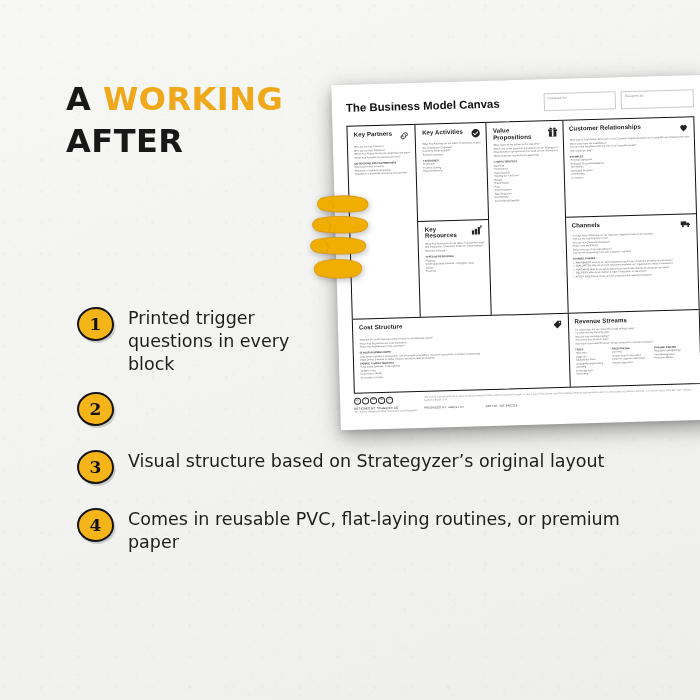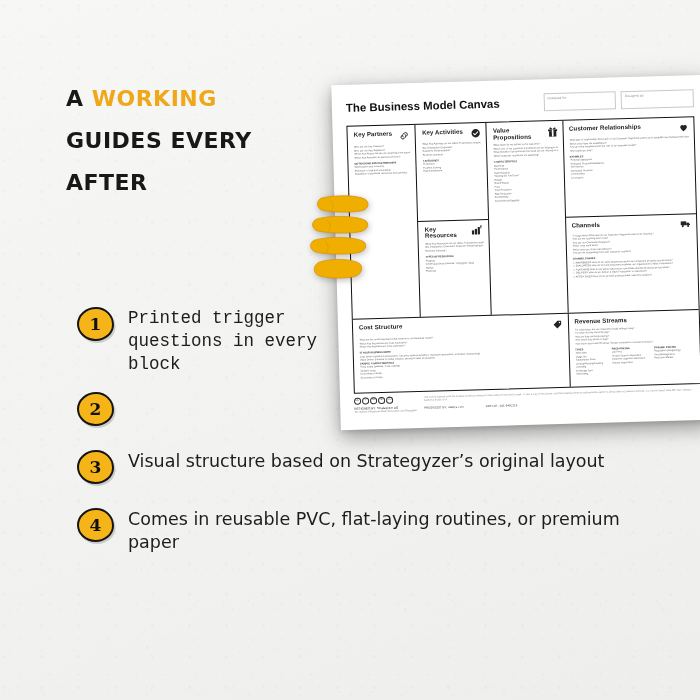--- a/index.html
+++ b/index.html
@@ -31,21 +31,21 @@
   }
 
   
   #headline {
     position: absolute;
     left: 66px;
     top: 78px;
     width: 256px;
   }
   .hl-line {
-    font-size: 22px;
+    font-size: 32px;
     line-height: 42px;
     font-weight: 700;
     letter-spacing: 0.5px;
     color: #181818;
     font-family: "DejaVu Sans", sans-serif;
     white-space: nowrap;
   }
   .hl-accent { color: #efa81a; }
 
   
@@ -89,21 +89,21 @@
     transform: translateY(-0.5px);
   }
   .feature-text {
     font-size: 17.5px;
     line-height: 23px;
     color: #1d1d1d;
     padding-top: 2px;
     font-family: "DejaVu Sans", sans-serif;
     max-width: 540px;
   }
-  .feature-row.narrow .feature-text { max-width: 210px; font-family: Liberation Mono, monospace; }
+  .feature-row.narrow .feature-text { max-width: 210px; }
 
   
   #canvas-shadow {
     position: absolute;
     left: 338px;
     top: 86px;
     width: 372px;
     height: 345px;
     transform: rotate(-1.6deg);
     background: rgba(120,120,120,0.40);
@@ -236,21 +236,20 @@
     filter: drop-shadow(1px 2px 3px rgba(0,0,0,0.26));
   }
 </style>
 </head>
 <body>
 
 <div id="page-root">
 
   <div id="headline">
     <div class="hl-line"><span>A </span><span class="hl-accent">WORKING</span></div>
-    <div class="hl-line"><span>GUIDES EVERY</span></div>
     <div class="hl-line"><span>AFTER</span></div>
   </div>
 
   <div id="feature-list">
 
     <div class="feature-row narrow">
       <div class="badge-wrap">
         <div class="badge">
           <span class="badge-num">1</span>
         </div>

